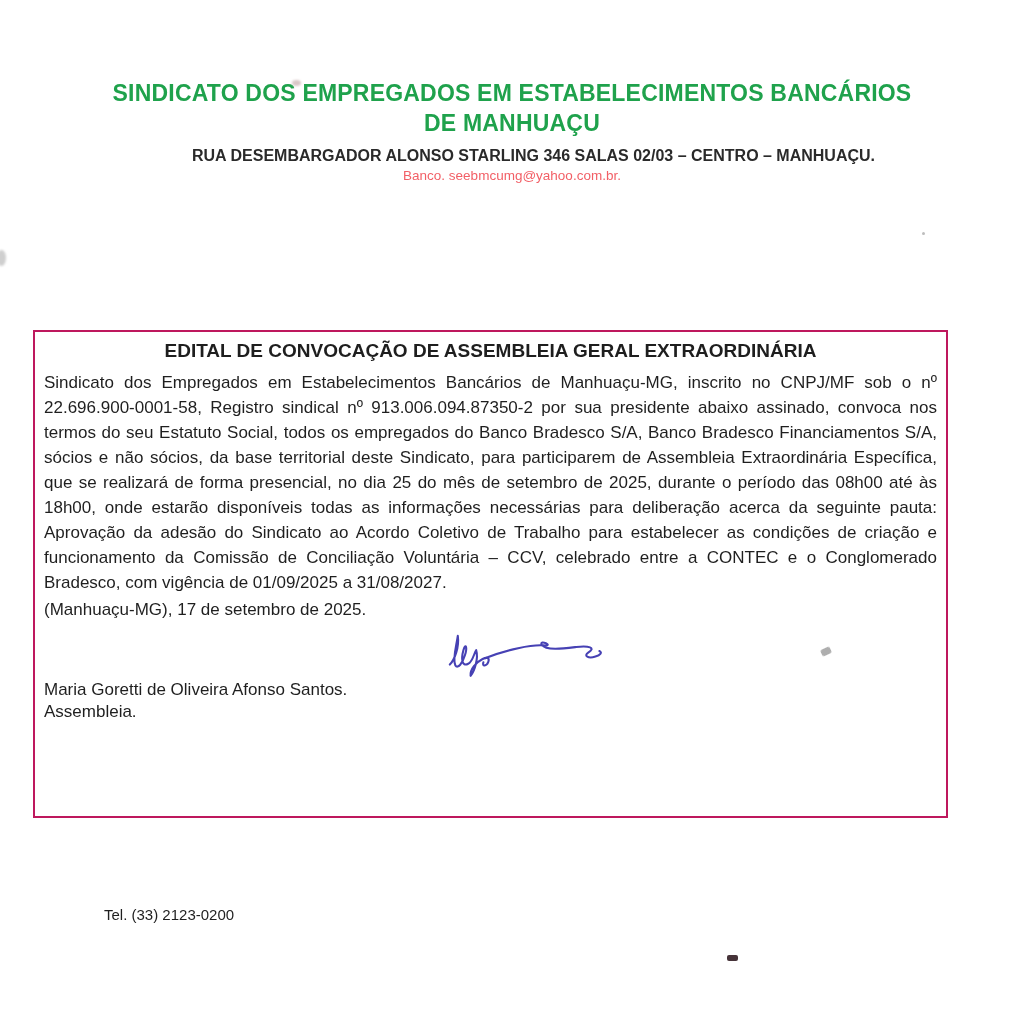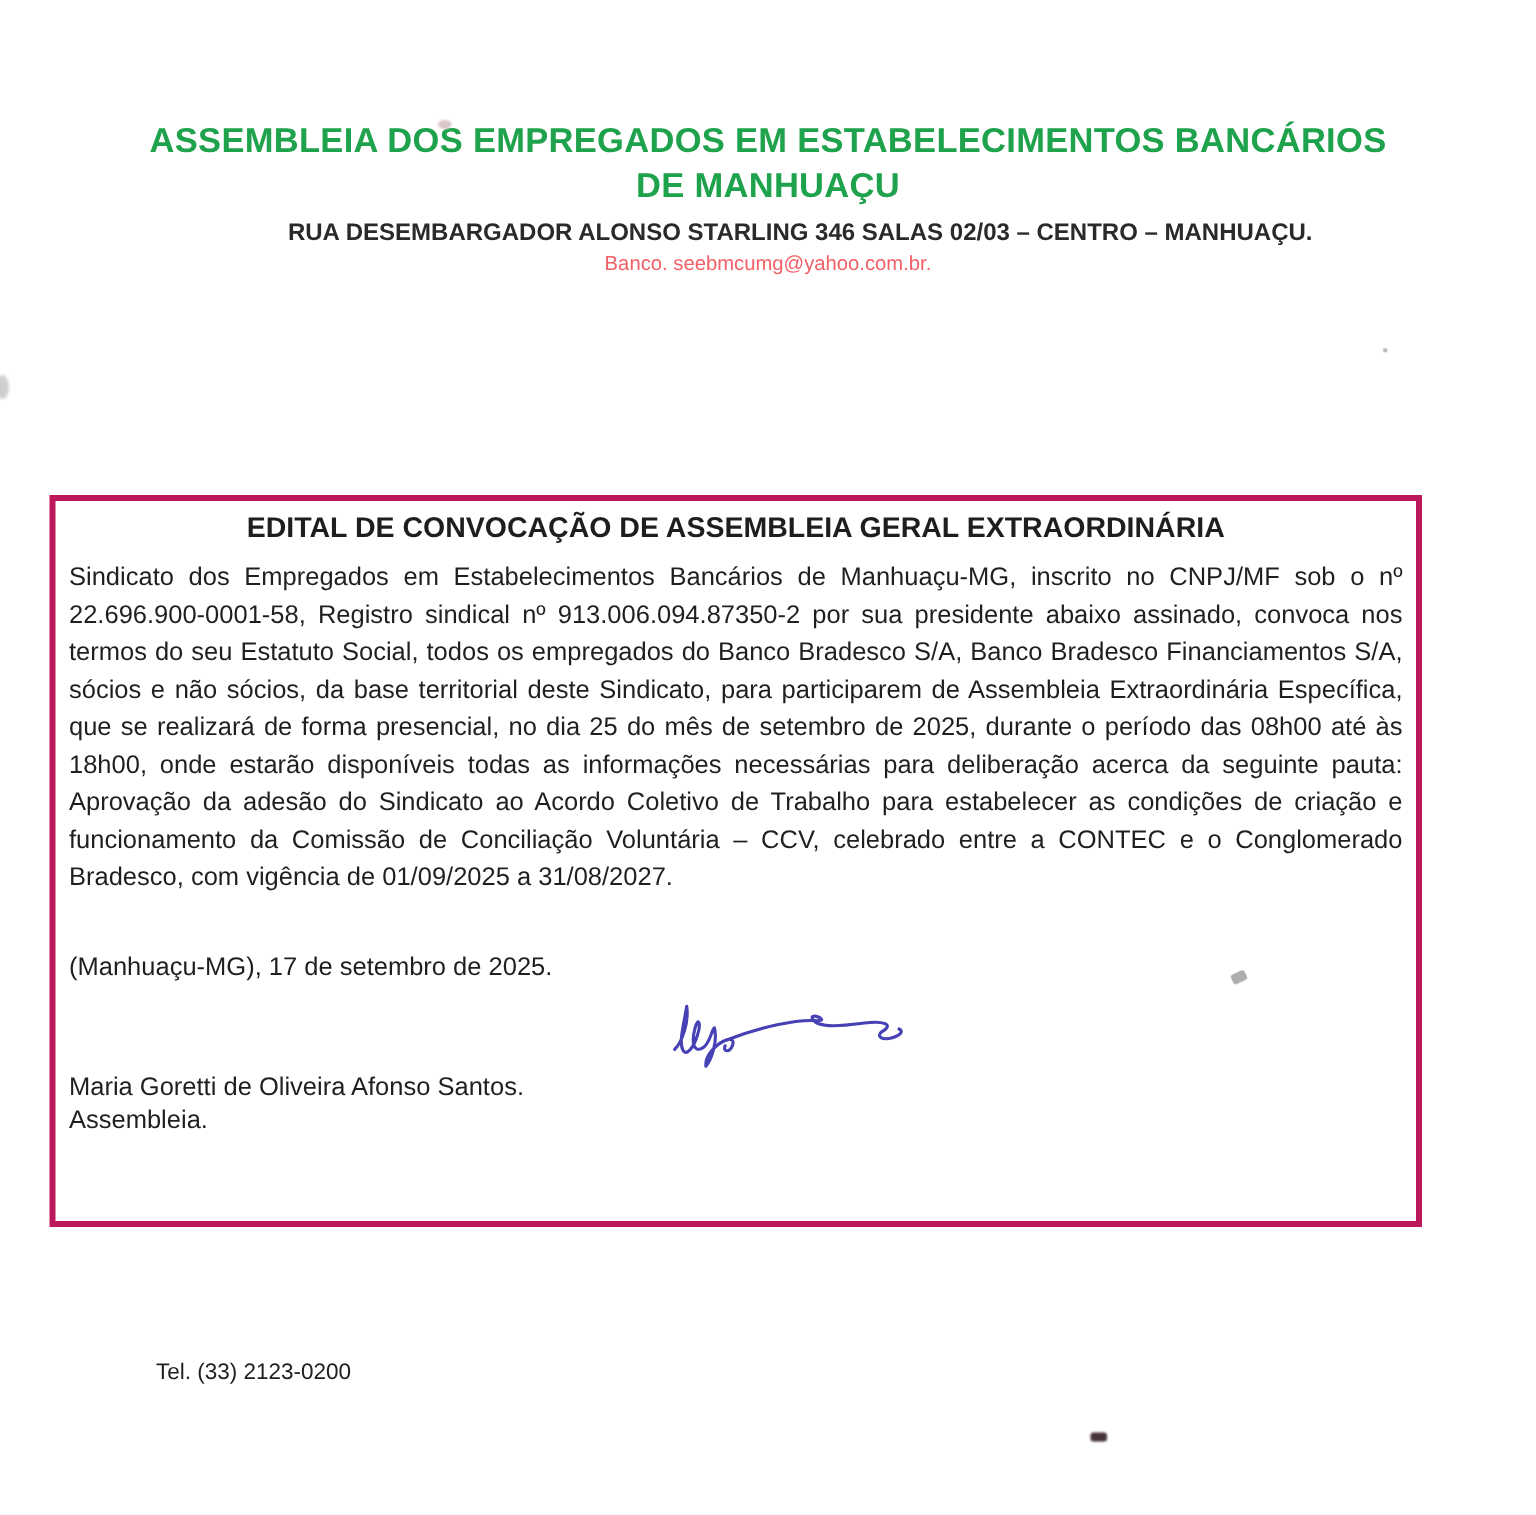--- a/index.html
+++ b/index.html
@@ -33,37 +33,37 @@
   .org-email{
     margin-top:2px;
     font-size:13.5px;color:var(--email-red);
     line-height:17px;
   }
 
   
   .notice-box{
     width:915px;height:488px;
     margin:146px 0 0 33px;
-    border:4px solid #be185d;
+    border:2px solid #be185d;
     padding:8px 9px 0 9px;
     background:#fff;
   }
   .notice-title{
     text-align:center;
     font-size:19px;font-weight:bold;color:#1e1e1e;
     line-height:22px;letter-spacing:0px;
   }
   .notice-body{
     margin-top:8px;
     font-size:17px;line-height:25px;color:#1f1f1f;
     text-align:justify;
     text-justify:inter-word;
   }
   .notice-dateline{
-    margin-top:37px;
+    margin-top:4px;
     font-size:17px;line-height:22px;color:#1f1f1f;
     text-align:left;
   }
   .signature-row{
     margin-top:2px;height:56px;
     display:flex;justify-content:center;
   }
   .signature-row svg{transform:translateX(38px);color:var(--signature-blue);}
   .signer-name,.signer-role{
     text-align:left;font-size:17px;line-height:22px;color:#1f1f1f;
@@ -83,21 +83,21 @@
   .a4{left:292px;top:80px;width:9px;height:6px;background:#d8c6c6;filter:blur(0.8px);}
   .a5{left:922px;top:232px;width:3px;height:3px;background:#bdbdbd;}
 </style>
 </head>
 <body>
 
 <div class="page">
 
   <div class="letterhead">
     <div class="org-name">
-      <div>ASSEMBLEIA DOS EMPREGADOS EM ESTABELECIMENTOS BANCÁRIOS</div>
+      <div>SINDICATO DOS EMPREGADOS EM ESTABELECIMENTOS BANCÁRIOS</div>
       <div>DE MANHUAÇU</div>
     </div>
     <div class="org-address">RUA DESEMBARGADOR ALONSO STARLING 346 SALAS 02/03 – CENTRO – MANHUAÇU.</div>
     <div class="org-email">Banco. seebmcumg@yahoo.com.br.</div>
   </div>
 
   <div class="notice-box">
     <div class="notice-title">EDITAL DE CONVOCAÇÃO DE ASSEMBLEIA GERAL EXTRAORDINÁRIA</div>
     <p class="notice-body">Sindicato dos Empregados em Estabelecimentos Bancários de Manhuaçu-MG, inscrito no CNPJ/MF sob o nº 22.696.900-0001-58, Registro sindical nº 913.006.094.87350-2 por sua presidente abaixo assinado, convoca nos termos do seu Estatuto Social, todos os empregados do Banco Bradesco S/A, Banco Bradesco Financiamentos S/A, sócios e não sócios, da base territorial deste Sindicato, para participarem de Assembleia Extraordinária Específica, que se realizará de forma presencial, no dia 25 do mês de setembro de 2025, durante o período das 08h00 até às 18h00, onde estarão disponíveis todas as informações necessárias para deliberação acerca da seguinte pauta: Aprovação da adesão do Sindicato ao Acordo Coletivo de Trabalho para estabelecer as condições de criação e funcionamento da Comissão de Conciliação Voluntária – CCV, celebrado entre a CONTEC e o Conglomerado Bradesco, com vigência de 01/09/2025 a 31/08/2027.</p>
     <div class="notice-dateline">(Manhuaçu-MG), 17 de setembro de 2025.</div>

